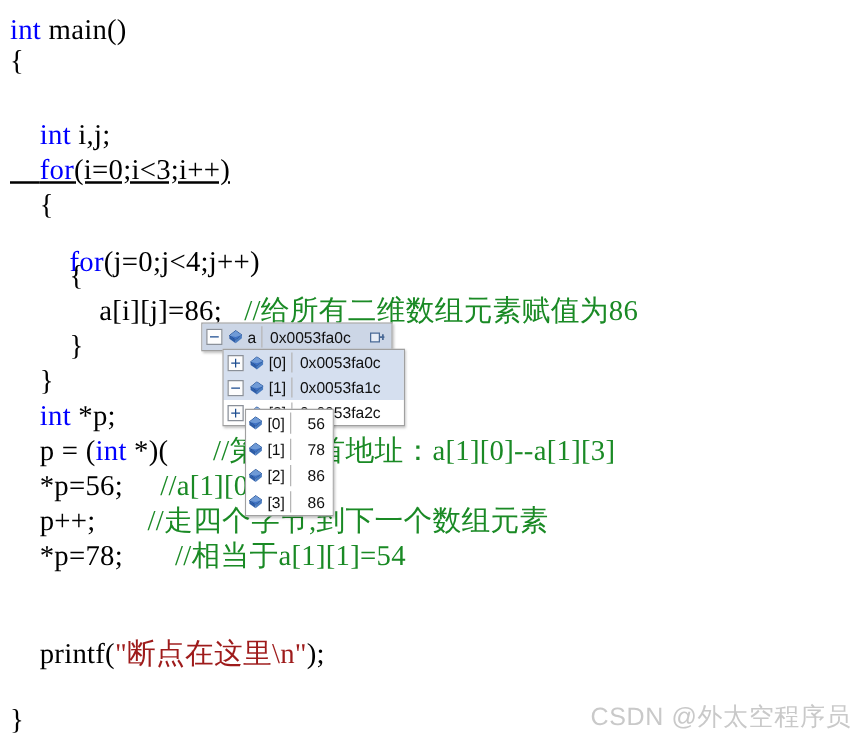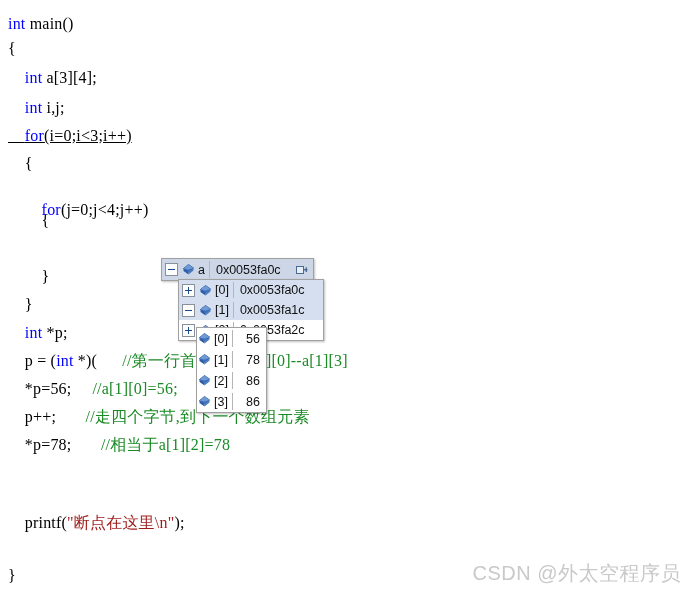--- a/index.html
+++ b/index.html
@@ -19,21 +19,21 @@
     position: absolute;
     left: 0; top: 0;
     width: 691px; height: 590px;
     background: #ffffff;
   }
   .code-line {
     position: absolute;
     left: 8px;
     white-space: pre;
     font-family: "Liberation Serif", "DejaVu Serif", serif;
-    font-size: 16px;
+    font-size: 23px;
     line-height: 20px;
     color: #000000;
     letter-spacing: 0.2px;
   }
   .kw   { color: #0000ff; }
   .cmt  { color: #1a8a25; }
   .str  { color: #9e1b1b; }
   .plain{ color: #000000; }
 
   
@@ -147,33 +147,33 @@
     user-select: none;
     z-index: 5;
   }
 </style>
 </head>
 <body>
 
 <div id="editor">
     <div class="code-line" style="top: 14px;"><span class="kw">int</span><span class="plain"> main()</span></div>
     <div class="code-line" style="top: 39px;"><span class="plain">{</span></div>
-    <div class="code-line" style="top: 68px;"><span class="plain">    </span><span class="kw">int</span><span class="plain"> a[3][4];</span></div>
     <div class="code-line" style="top: 98px;"><span class="plain">    </span><span class="kw">int</span><span class="plain"> i,j;</span></div>
     <div class="code-line" style="top: 126px; text-decoration: underline;"><span class="plain">    </span><span class="kw">for</span><span class="plain">(i=0;i&lt;3;i++)</span></div>
     <div class="code-line" style="top: 154px;"><span class="plain">    {</span></div>
     <div class="code-line" style="top: 200px;"><span class="plain">        </span><span class="kw">for</span><span class="plain">(j=0;j&lt;4;j++)</span></div>
     <div class="code-line" style="top: 211px;"><span class="plain">        {</span></div>
+    <div class="code-line" style="top: 239px;"><span class="plain">            a[i][j]=86;   </span><span class="cmt">//给所有二维数组元素赋值为86</span></div>
     <div class="code-line" style="top: 267px;"><span class="plain">        }</span></div>
     <div class="code-line" style="top: 295px;"><span class="plain">    }</span></div>
     <div class="code-line" style="top: 323px;"><span class="plain">    </span><span class="kw">int</span><span class="plain"> *p;</span></div>
     <div class="code-line" style="top: 351px;"><span class="plain">    p = (</span><span class="kw">int</span><span class="plain"> *)(</span><span class="cmt">      //第一行首地址：a[1][0]--a[1][3]</span></div>
     <div class="code-line" style="top: 379px;"><span class="plain">    *p=56;     </span><span class="cmt">//a[1][0]=56;</span></div>
     <div class="code-line" style="top: 407px;"><span class="plain">    p++;       </span><span class="cmt">//走四个字节,到下一个数组元素</span></div>
-    <div class="code-line" style="top: 435px;"><span class="plain">    *p=78;       </span><span class="cmt">//相当于a[1][2]=78</span></div>
+    <div class="code-line" style="top: 435px;"><span class="plain">    *p=78;       </span><span class="cmt">//相当于a[1][1]=54</span></div>
     <div class="code-line" style="top: 463px;"></div>
     <div class="code-line" style="top: 491px;"></div>
     <div class="code-line" style="top: 513px;"><span class="plain">    printf(</span><span class="str">"断点在这里\n"</span><span class="plain">);</span></div>
     <div class="code-line" style="top: 566px;"><span class="plain">}</span></div>
   </div>
 
 <div class="dbg-popup" id="popup-root">
     <div class="dbg-row sel">
       <span class="expander"></span>
       <span class="diamond">

